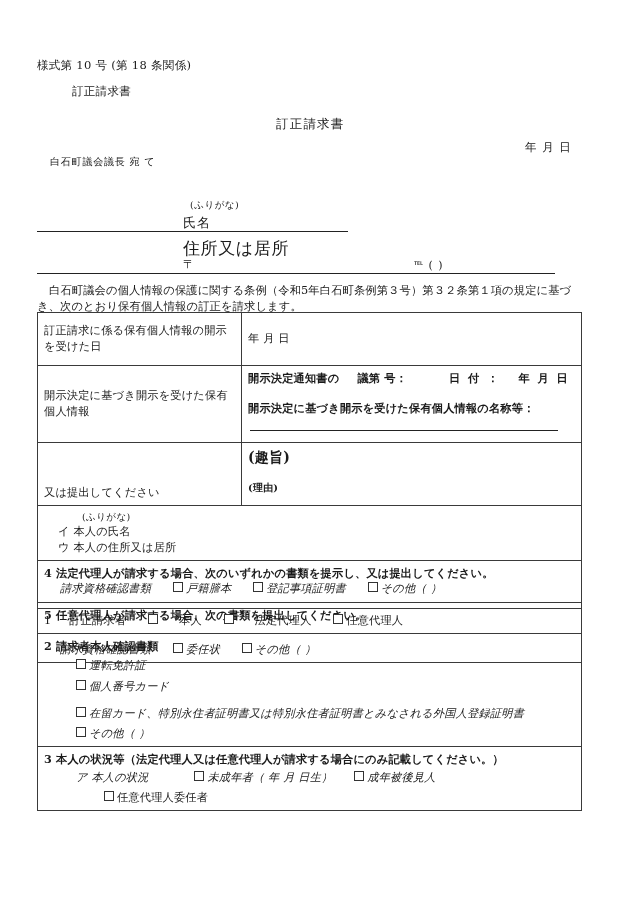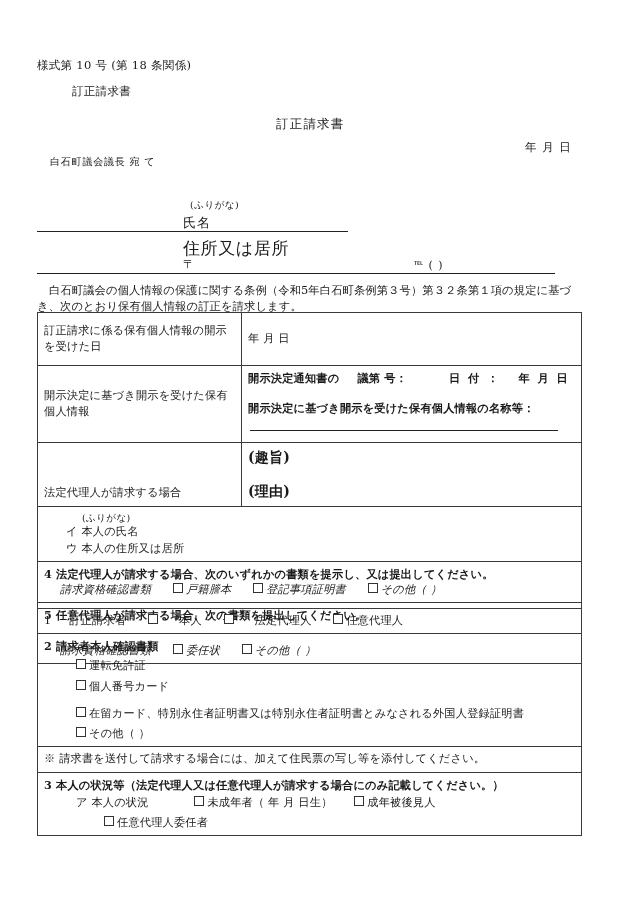--- a/index.html
+++ b/index.html
@@ -181,24 +181,24 @@
   }
   .sub-line { display: block; font-weight: bold; }
   .sub-line + .sub-line { margin-top: 14px; }
 
   .small-furi {
     font-size: 9.5px;
     letter-spacing: 0.4px;
     margin-left: 38px;
     display: block;
   }
-  .item-row { display: block; margin-left: 22px; }
+  .item-row { display: block; margin-left: 14px; }
 
   .indent-1 { display: block; margin-left: 16px; font-style: italic; }
-  .indent-2 { display: block; margin-left: 32px; }
+  .indent-2 { display: block; margin-left: 32px; font-style: italic; }
   .indent-3 { display: block; margin-left: 60px; }
 
   .chk {
     display: inline-block;
     width: 8px;
     height: 8px;
     border: 1px solid #333;
     margin-right: 3px;
     position: relative;
     top: 0px;
@@ -237,24 +237,24 @@
       <td class="col-label mid" style="height:68px">開示決定に基づき開示を受けた保有個人情報</td>
       <td>
         <span class="sub-line nowrap">
           <span>開示決定通知書の</span><span class="wide-gap-sm"></span><span>議第  号：</span><span class="wide-gap"></span><span class="spaced">日 付 ：</span><span class="wide-gap-sm"></span><span class="spaced">年 月  日</span>
         </span>
         <span class="sub-line">開示決定に基づき開示を受けた保有個人情報の名称等：</span>
         <span class="underline-blank"></span>
       </td>
     </tr>
     <tr>
-      <td class="col-label" style="height:54px; vertical-align:bottom">法定代理人が請求する場合</td>
+      <td class="col-label" style="height:54px; vertical-align:bottom">又は提出してください</td>
       <td>
         <span class="sub-line" style="font-size:14px">(趣旨)</span>
-        <span class="sub-line" style="font-size:14px">(理由)</span>
+        <span class="sub-line" style="font-size:10px">(理由)</span>
       </td>
     </tr>
     <tr>
       <td colspan="2" style="height:46px">
         <span class="small-furi">(ふりがな)</span>
         <span class="item-row">イ  本人の氏名</span>
         <span class="item-row">ウ  本人の住所又は居所</span>
       </td>
     </tr>
     <tr>
@@ -296,23 +296,20 @@
     <tr>
       <td>
         <span class="sub-line">2  請求者本人確認書類</span>
         <span class="indent-2" style="margin-top:4px"><span class="chk"></span><span>運転免許証</span></span>
         <span class="indent-2" style="margin-top:4px"><span class="chk"></span><span>個人番号カード</span></span>
         <span class="indent-2" style="margin-top:11px"><span class="chk"></span><span>在留カード、特別永住者証明書又は特別永住者証明書とみなされる外国人登録証明書</span></span>
         <span class="indent-2" style="margin-top:4px"><span class="chk"></span><span>その他（          ）</span></span>
       </td>
     </tr>
     <tr>
-      <td>※  請求書を送付して請求する場合には、加えて住民票の写し等を添付してください。</td>
-    </tr>
-    <tr>
       <td style="height:52px">
         <span class="sub-line">3  本人の状況等（法定代理人又は任意代理人が請求する場合にのみ記載してください。）</span>
         <span class="indent-2 nowrap" style="margin-top:2px">
           <span>ア  本人の状況</span>
           <span class="wide-gap"></span><span class="chk"></span><span>未成年者（      年      月      日生）</span>
           <span class="wide-gap-sm"></span><span class="chk"></span><span>成年被後見人</span>
         </span>
         <span class="indent-3" style="margin-top:4px"><span class="chk"></span><span>任意代理人委任者</span></span>
       </td>
     </tr>

